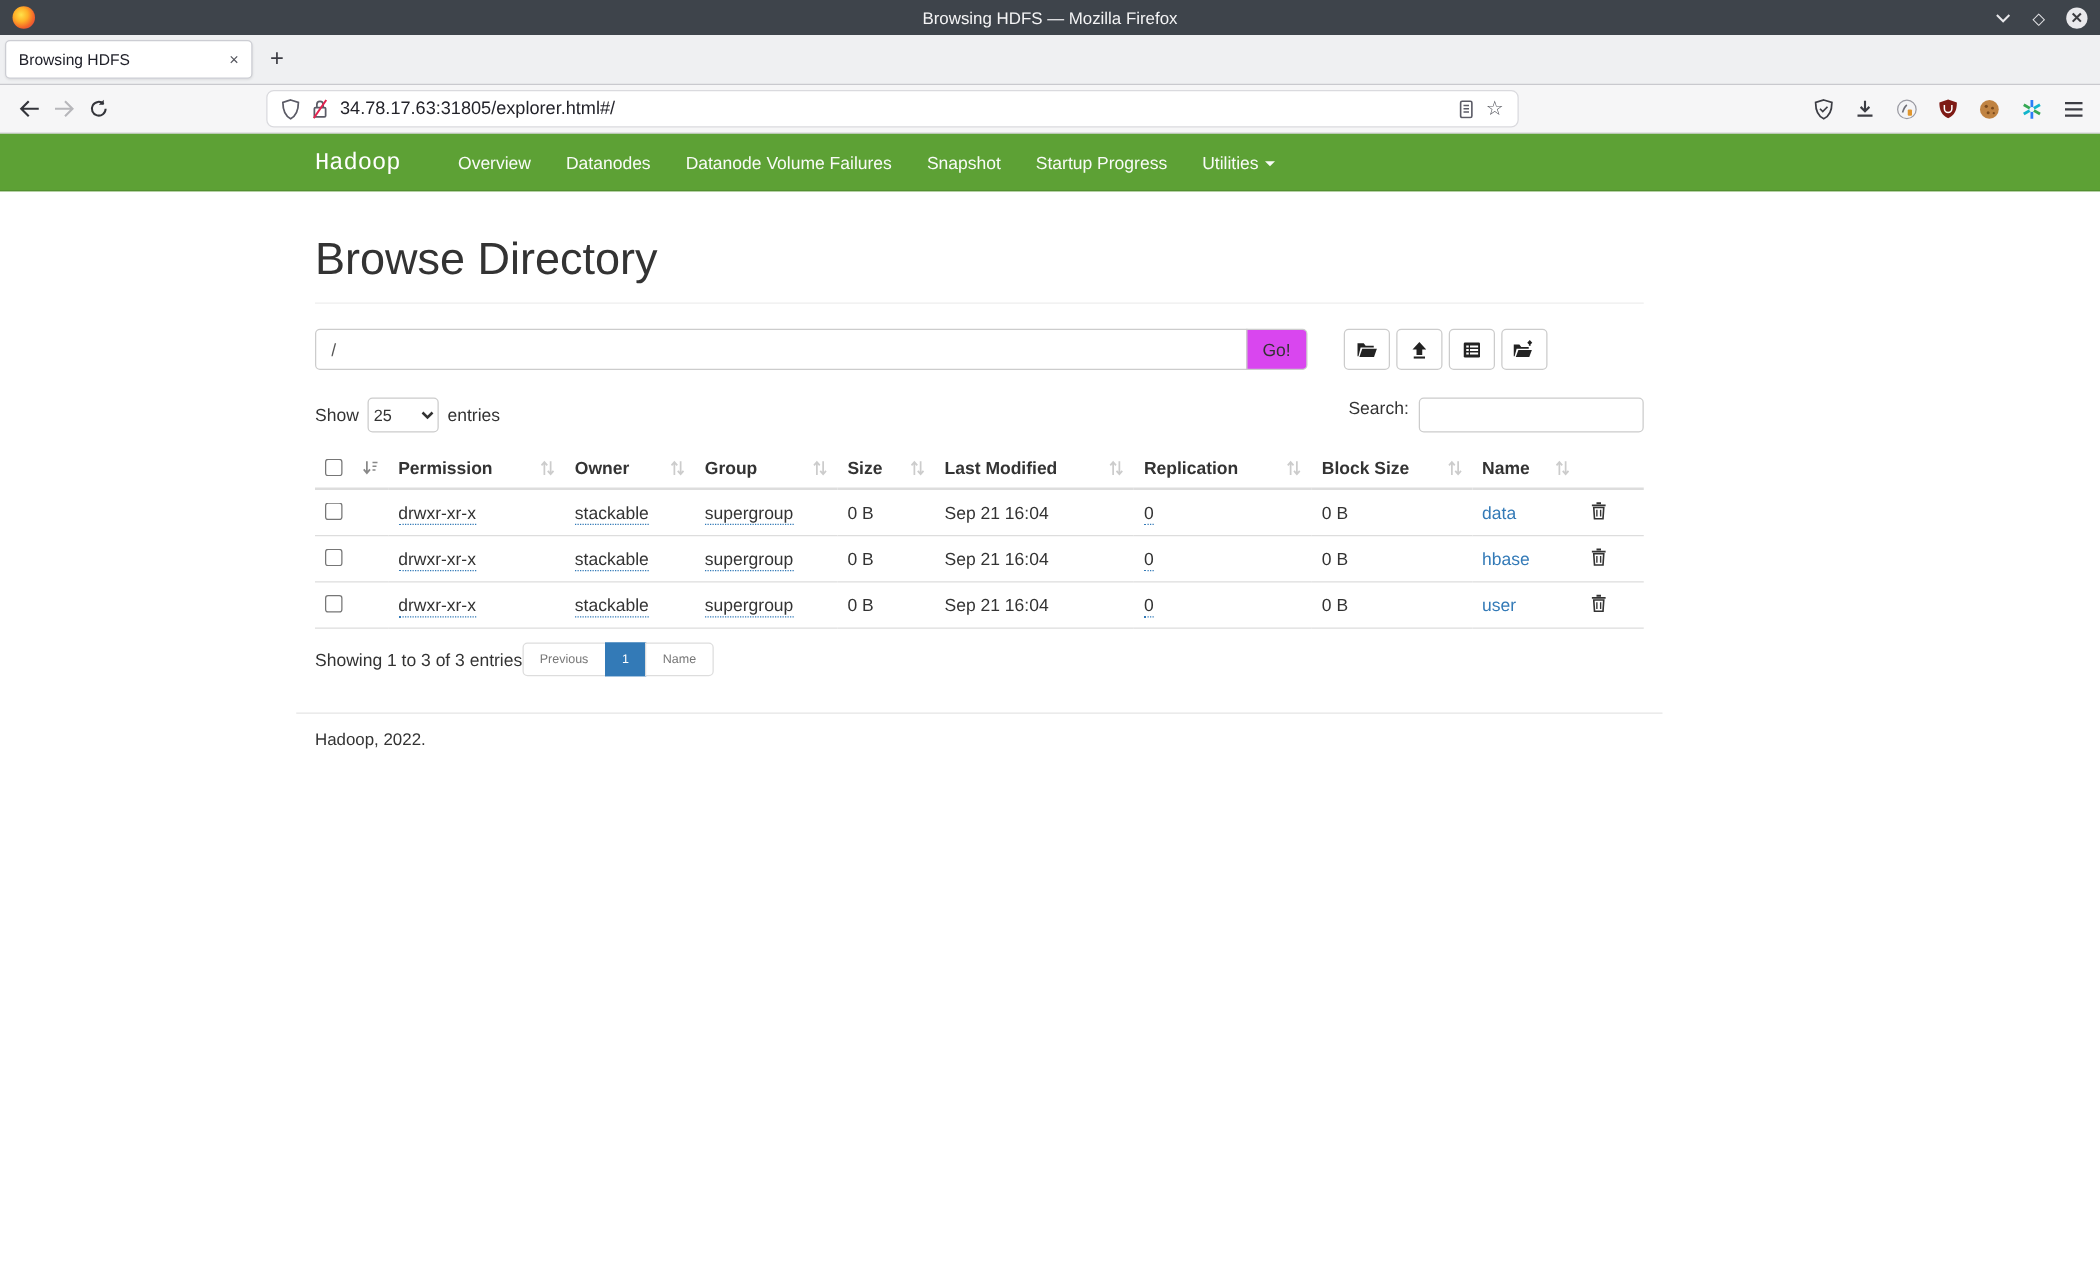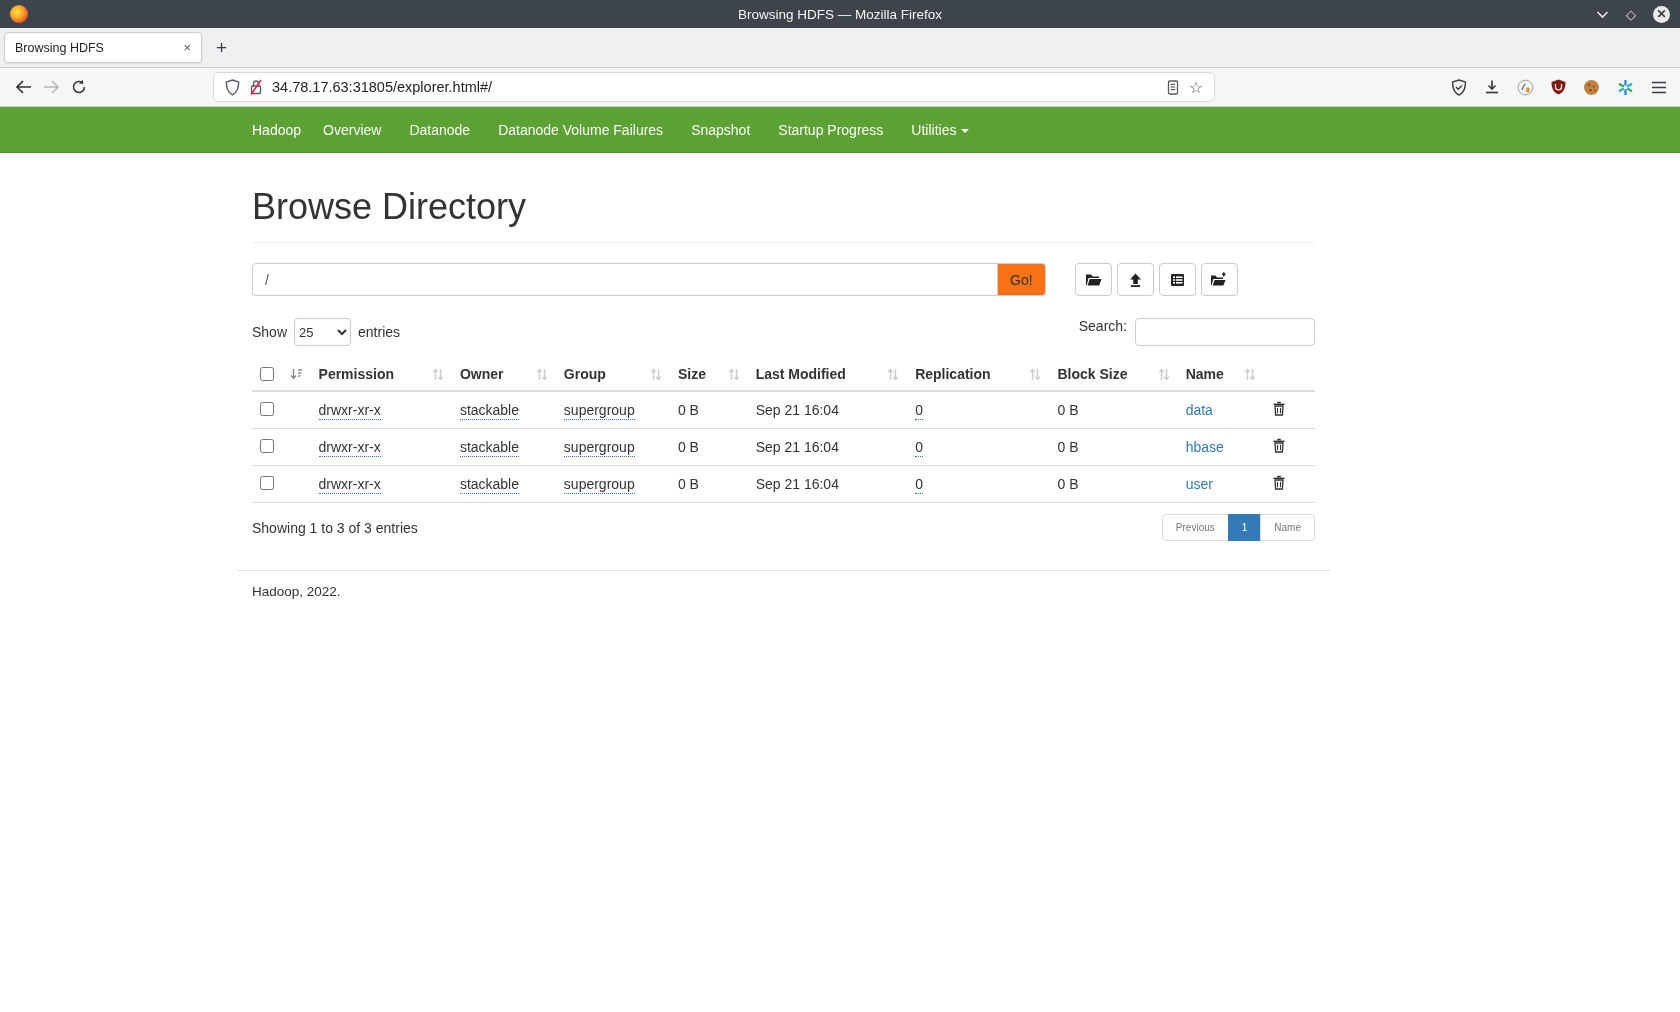--- a/index.html
+++ b/index.html
@@ -35,38 +35,38 @@
     gap: 9px; padding: 12px 11px; font-size: 14.5px; color: #23232a; }
   .url-text { flex: 1; }
   .star { color: #55565e; font-size: 16px; }
   .tool-icons { margin-left: auto; display: flex; align-items: center; gap: 17px; padding-right: 4px; }
   .tool-icons span { display: flex; align-items: center; justify-content: center; }
 
   
   .hadoop-navbar { height: 46px; background: #5da135; border-bottom: 1px solid #538f30; }
   .nav-inner { margin-left: 237px; width: 1093px; padding: 0 15px; height: 100%;
     display: flex; align-items: center; }
-  .brand { color: #fff; font-size: 14px; margin-right: 8px; text-decoration: none; }
+  .brand { color: #fff; font-size: 19px; margin-right: 32px; text-decoration: none; font-family: Liberation Mono, monospace; }
   .nav-item { color: rgba(255,255,255,.96); font-size: 14px; padding: 0 14px;
     text-decoration: none; }
   .caret { display: inline-block; margin-left: 5px; vertical-align: middle;
     border-left: 4px solid transparent; border-right: 4px solid transparent;
     border-top: 4px solid rgba(255,255,255,.96); }
 
   
   .container { margin-left: 237px; width: 1093px; padding: 0 15px; }
   h1 { margin: 33px 0 14px; font-size: 36px; font-weight: 400; color: #333; }
   hr.rule { border: 0; border-top: 1px solid #eee; margin-bottom: 20px; }
 
   .path-row { display: flex; align-items: flex-start; margin-bottom: 22px; }
   .input-group { display: flex; }
   .path-input { width: 746px; height: 33px; border: 1px solid #ccc; border-radius: 4px 0 0 4px;
     padding: 0 12px; font-size: 14px; color: #555; outline: none; font-family: inherit; }
   .go-btn { height: 33px; padding: 0 12px; margin-left: -1px; border: 1px solid #ccc;
-    background: #f97316; border-radius: 0 4px 4px 0; font-size: 14px; color: #333;
+    background: #d946ef; border-radius: 0 4px 4px 0; font-size: 14px; color: #333;
     font-family: inherit; cursor: pointer; }
   .icon-btns { display: flex; gap: 5px; margin-left: 29px; }
   .icon-btn { width: 37px; height: 33px; border: 1px solid #ccc; border-radius: 4px;
     background: #fff; display: flex; align-items: center; justify-content: center; cursor: pointer; }
 
   .entries-row { display: flex; justify-content: space-between; align-items: center;
     margin-bottom: 12px; font-size: 14px; }
   .show-group { display: flex; align-items: center; gap: 7px; justify-content: flex-end; }
   .len-select { height: 28px; width: 57px; border: 1px solid #ccc; border-radius: 4px;
     font-size: 13px; font-family: inherit; color: #333; background: #fff; }
@@ -77,21 +77,21 @@
   table { width: 100%; border-collapse: collapse; table-layout: fixed; }
   th { text-align: left; font-size: 14px; font-weight: 700; color: #333;
     padding: 8px 8px; border-bottom: 2px solid #ddd; }
   .th-flex { display: flex; align-items: center; justify-content: space-between; }
   td { font-size: 14px; color: #333; padding: 9px 8px; border-bottom: 1px solid #ddd; }
   .dotted { border-bottom: 1px dotted #337ab7; padding-bottom: 1px; cursor: pointer; }
   .dir-link { color: #337ab7; text-decoration: none; cursor: pointer; }
   input[type="checkbox"] { width: 14px; height: 14px; }
   .trash-btn { background: none; border: 0; cursor: pointer; padding: 0; }
 
-  .table-footer { display: flex; justify-content: space-between; align-items: center;
+  .table-footer { display: flex; align-items: center;
     margin-top: 11px; }
   .dt-info { font-size: 14px; }
   .pagination { display: flex; }
   .pg { padding: 7px 13px; font-size: 10px; background: #fff; border: 1px solid #ddd;
     color: #777; margin-left: -1px; cursor: pointer; }
   .pg.prev { border-radius: 4px 0 0 4px; margin-left: 0; }
   .pg.next { border-radius: 0 4px 4px 0; }
   .pg.active { background: #337ab7; border-color: #337ab7; color: #fff; }
 
   hr.footer-rule { border: 0; border-top: 1px solid #e5e5e5; margin: 29px -15px 13px; }
@@ -207,21 +207,21 @@
           <path d="M1 1.5h14M1 6.5h14M1 11.5h14" stroke="#3c3d44" stroke-width="1.7"></path>
         </svg>
     </span>
   </div>
 </div>
 
 <nav class="hadoop-navbar">
   <div class="nav-inner">
     <a class="brand">Hadoop</a>
     <a class="nav-item">Overview</a>
-    <a class="nav-item">Datanode</a>
+    <a class="nav-item">Datanodes</a>
     <a class="nav-item">Datanode Volume Failures</a>
     <a class="nav-item">Snapshot</a>
     <a class="nav-item">Startup Progress</a>
     <a class="nav-item"><span>Utilities</span><span class="caret"></span></a>
   </div>
 </nav>
 
 <main class="container">
   <h1>Browse Directory</h1>
   <hr class="rule">

